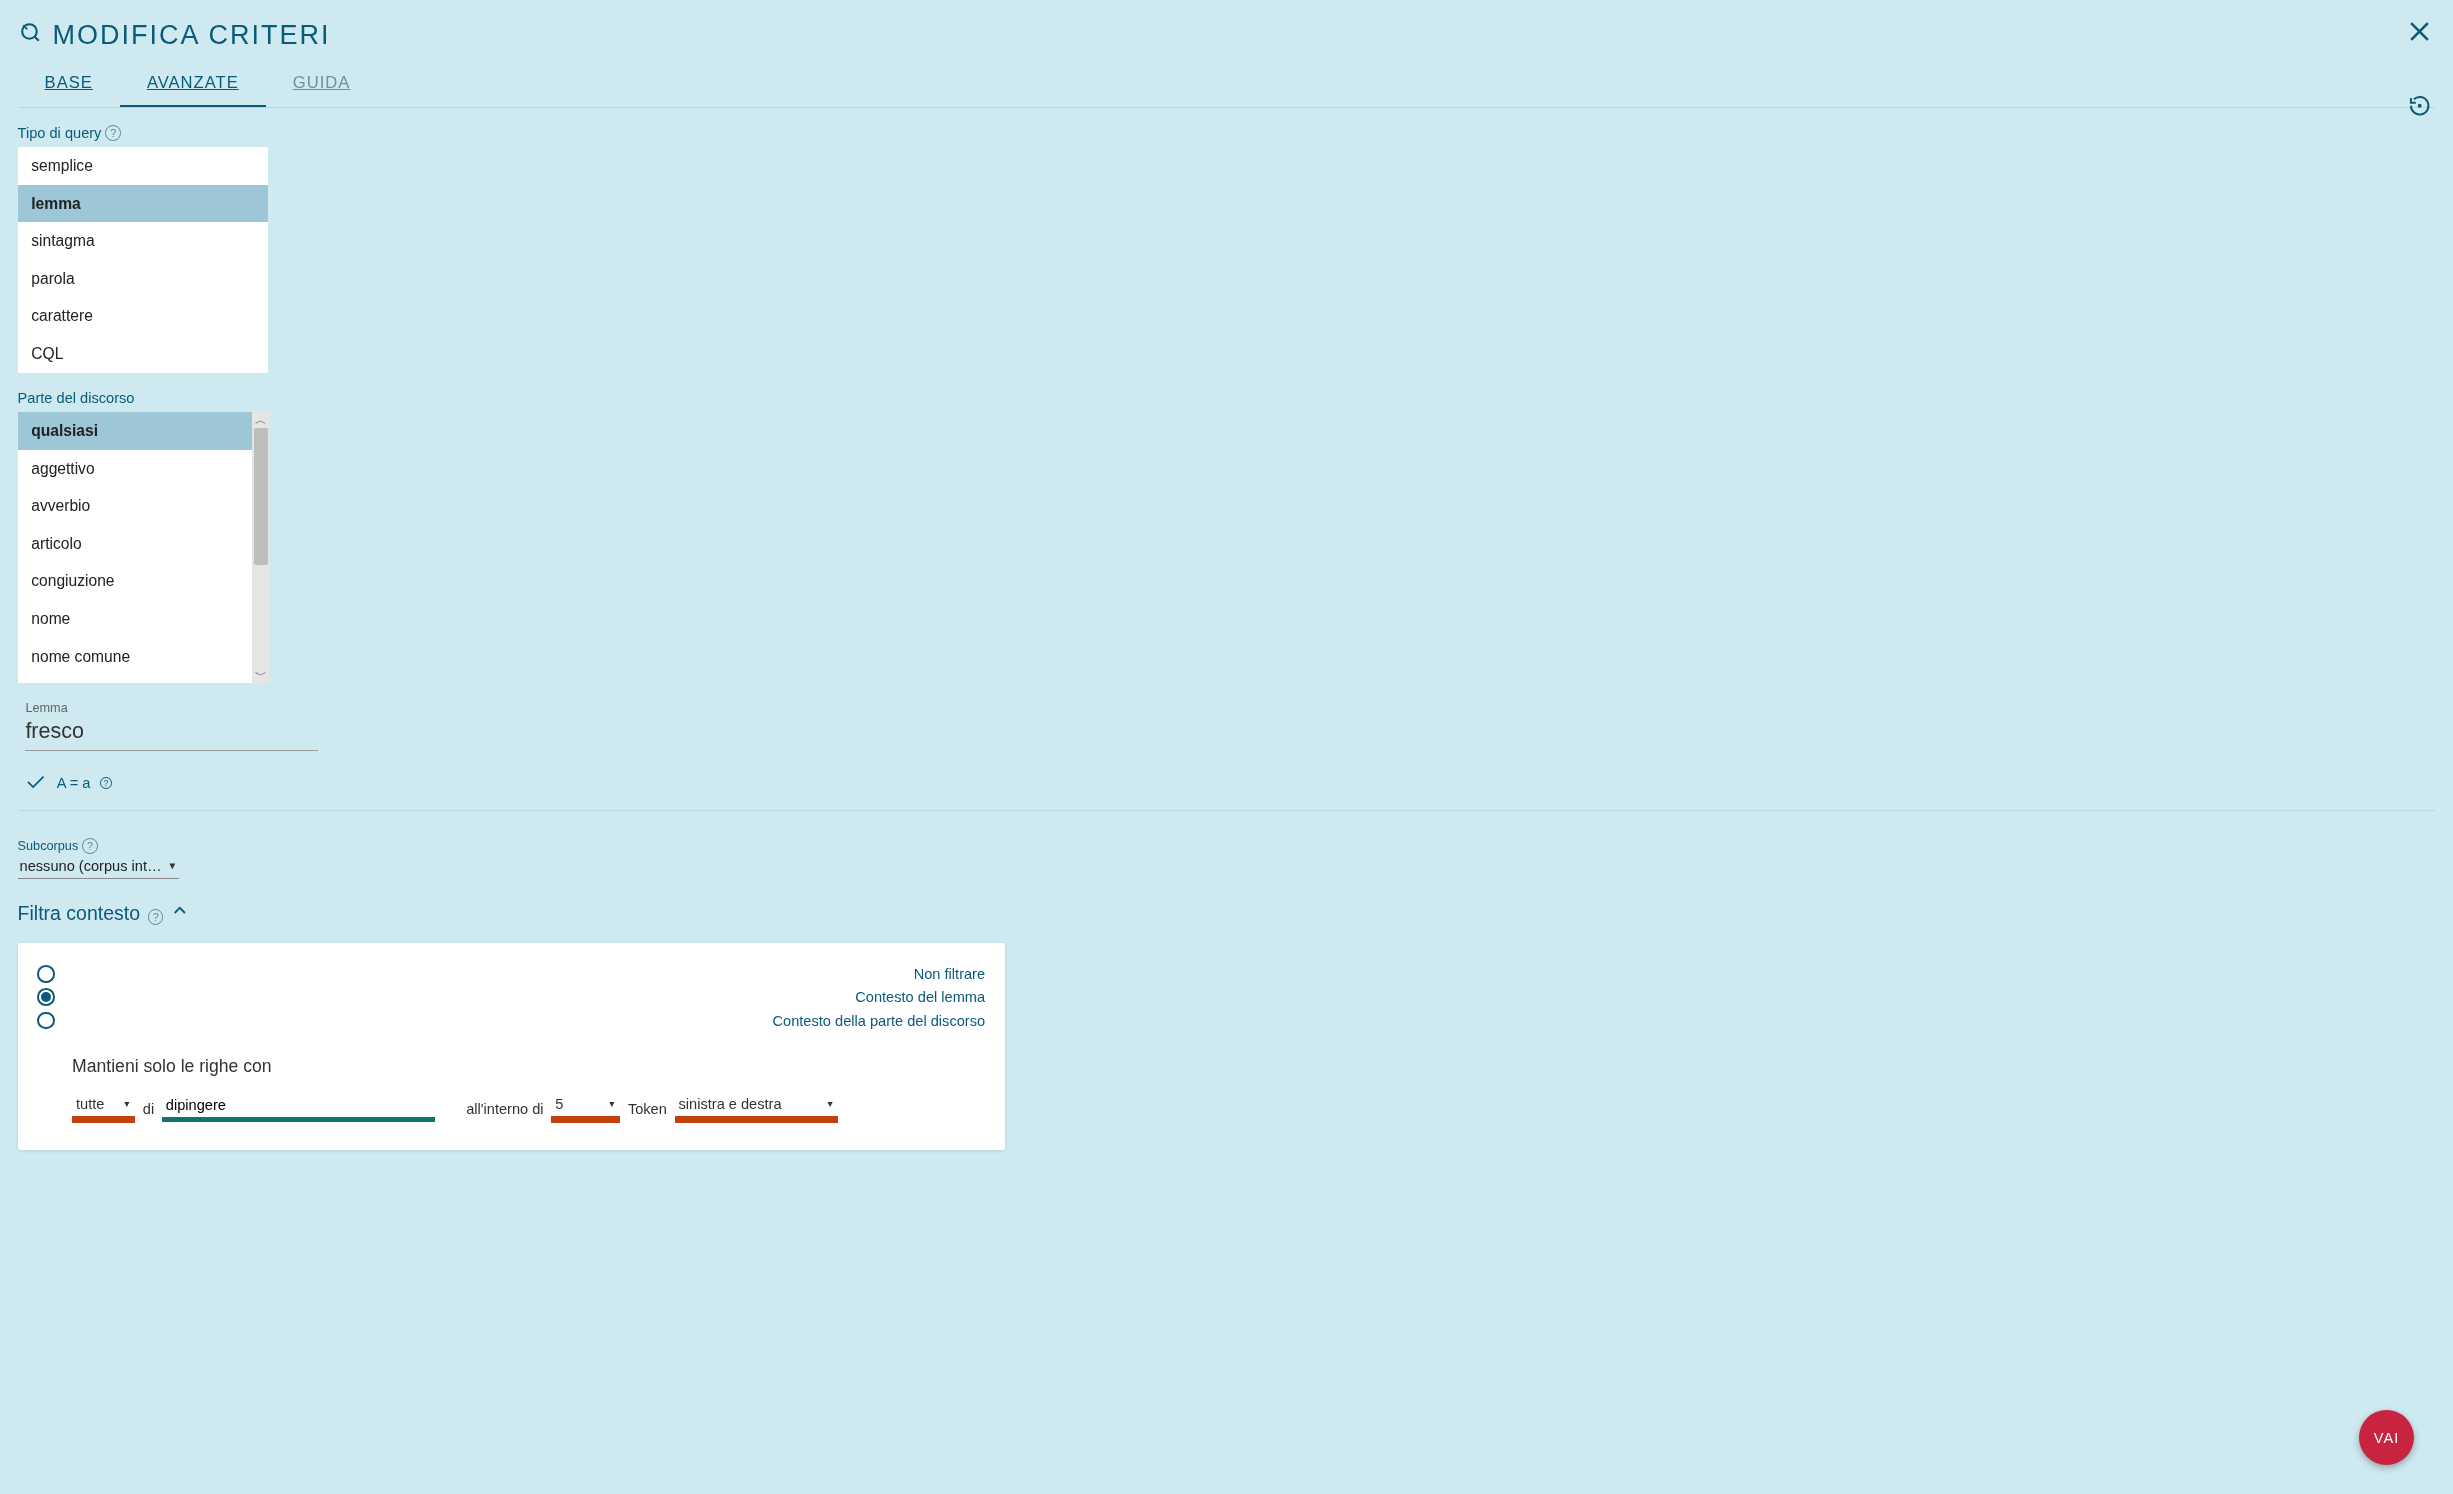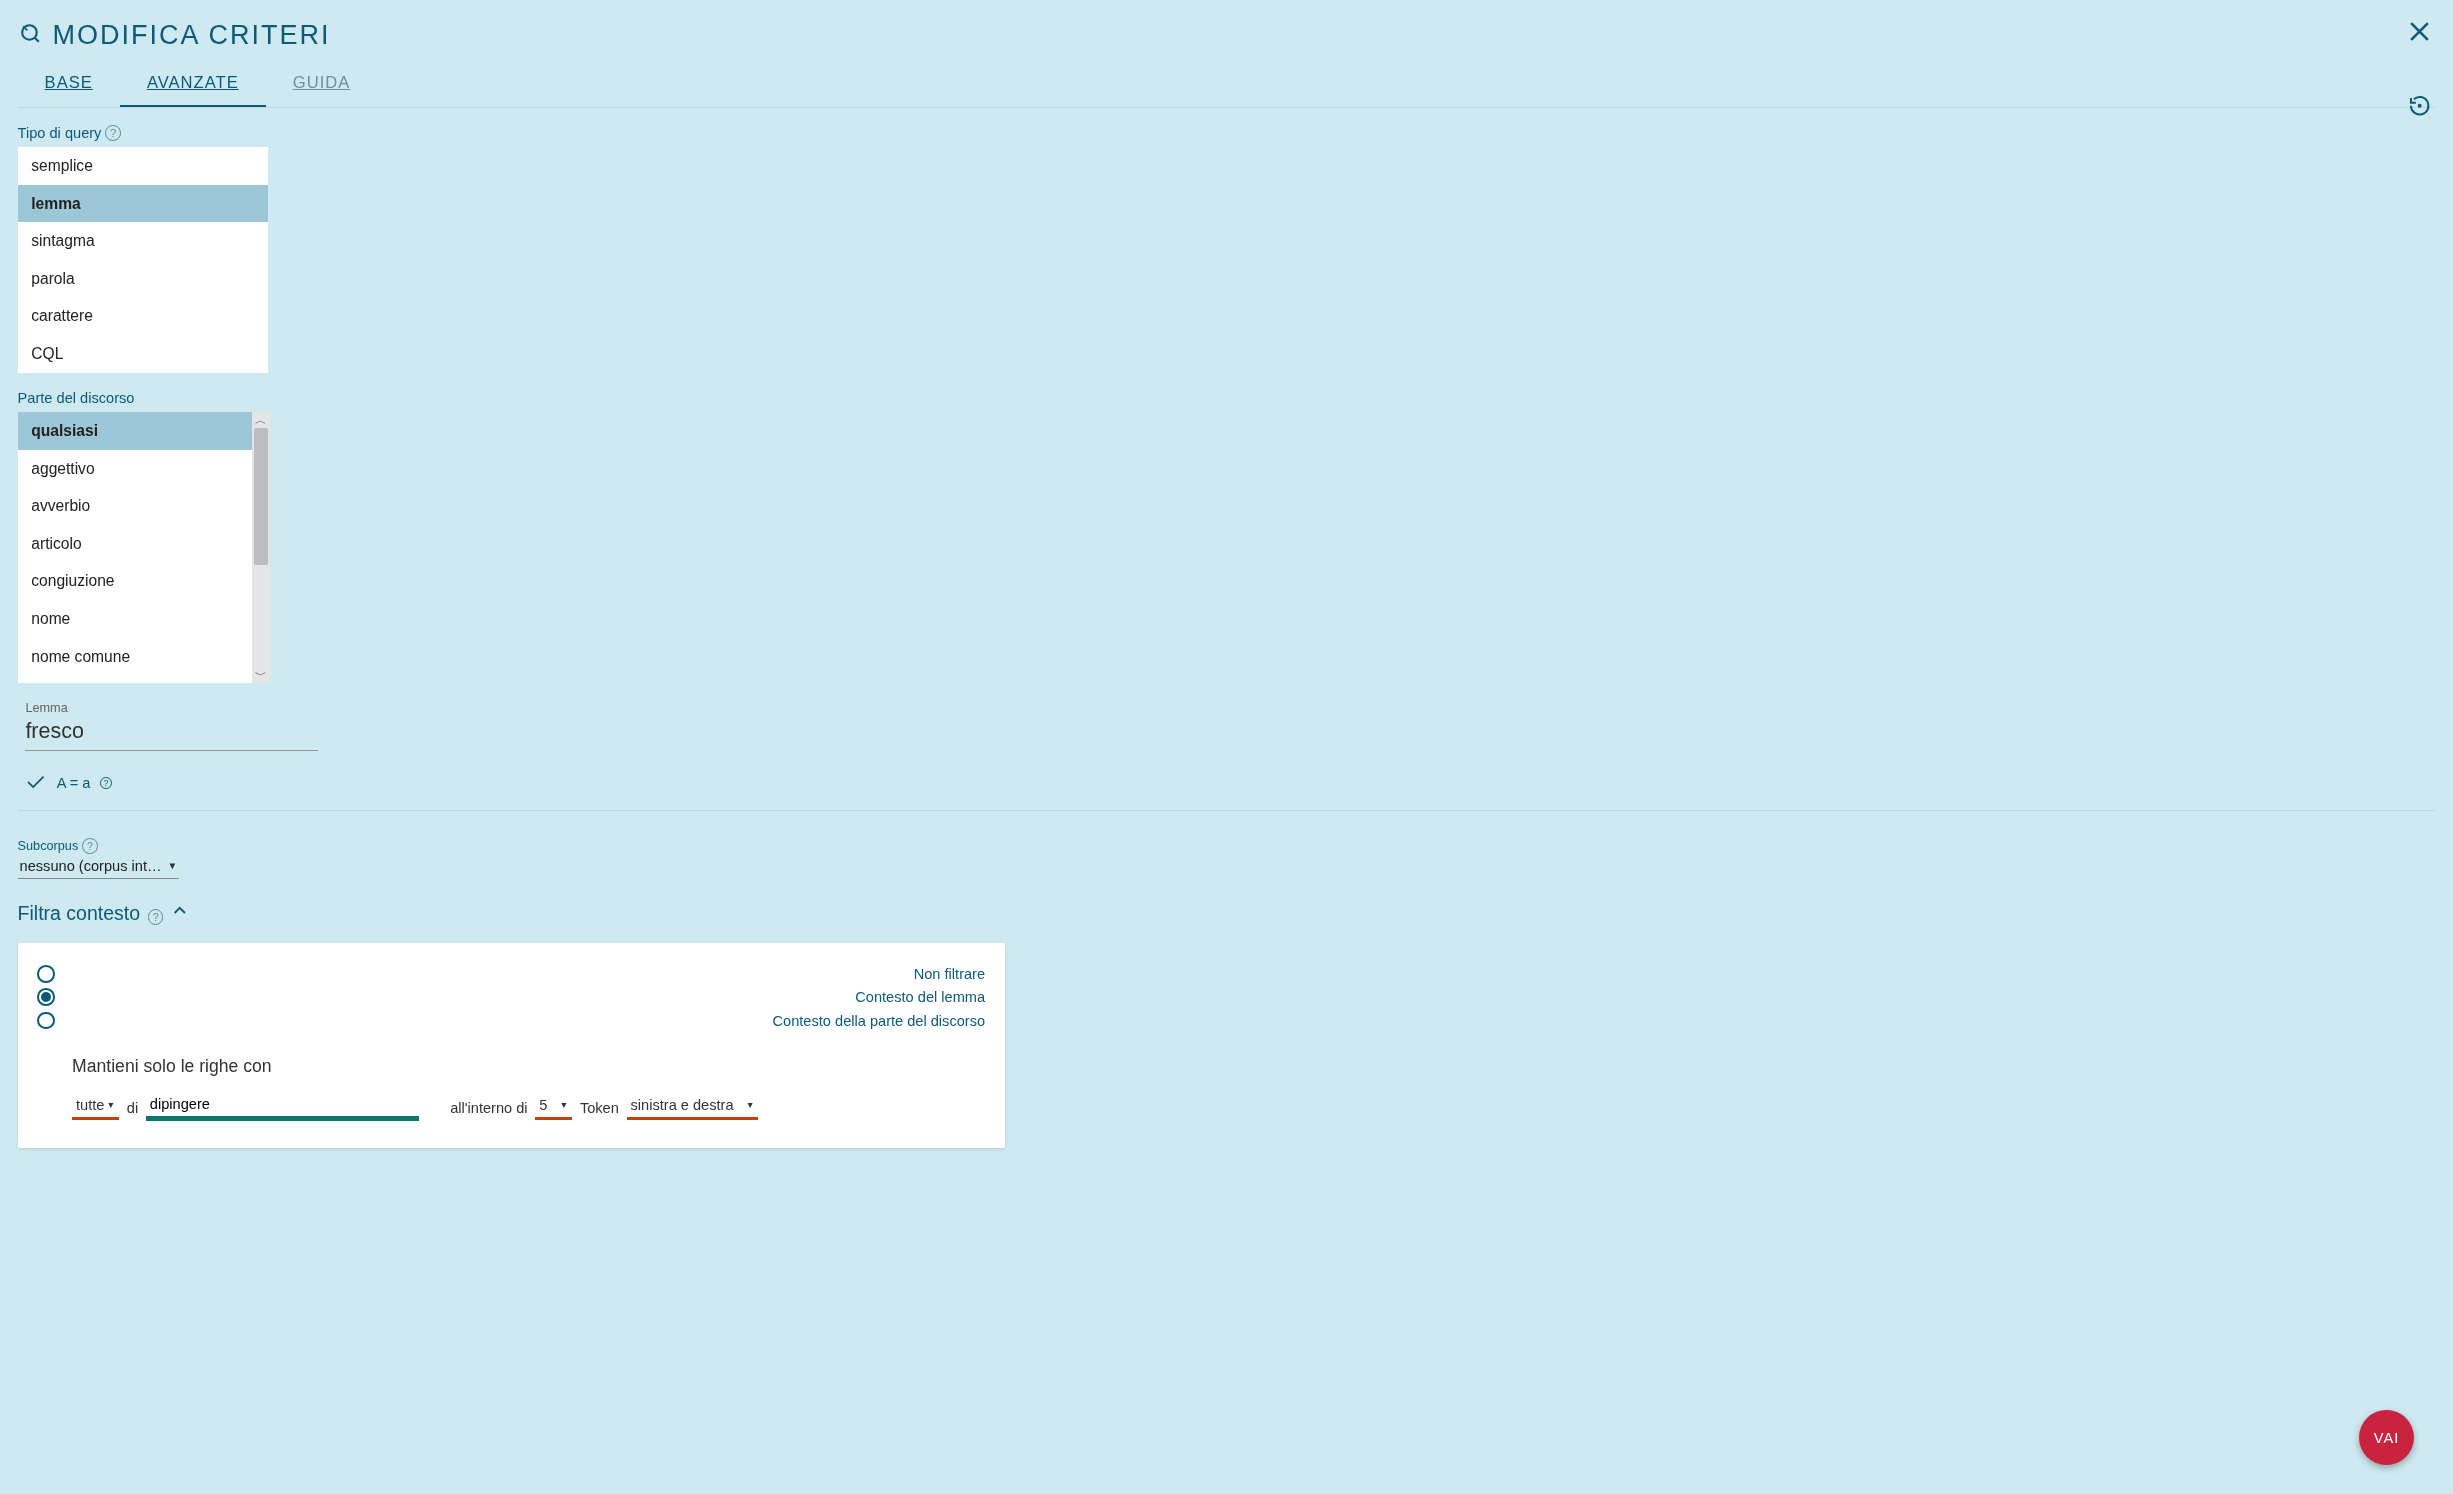--- a/index.html
+++ b/index.html
@@ -14,21 +14,20 @@
   .container { padding: 11.7px 17.6px 39px 17.6px; }
   
   .header-row {
     display: flex;
     align-items: center;
     justify-content: space-between;
     padding: 3.9px 0 7.8px 0;
   }
   .header-left {
     display: flex;
-    align-items: center;
     gap: 9.8px;
   }
   .header-title {
     font-size: 27px;
     font-weight: 400;
     color: #0a5a7a;
     letter-spacing: 2px;
   }
   .close-x {
     font-size: 27px;
@@ -237,22 +236,22 @@
     align-items: center;
     gap: 7.8px;
     margin-left: 35px;
     font-size: 14.6px;
     color: #333;
     flex-wrap: wrap;
   }
   .underlined-select {
     display: inline-flex;
     align-items: center;
-    gap: 2px;
-    border-bottom: 3px solid #c2410c;
+    gap: 18px;
+    border-bottom: 7px solid #c2410c;
     padding: 2px 3.9px 3.9px 3.9px;
     cursor: pointer;
   }
   .underlined-input {
     border: none;
     border-bottom: 5px solid #0f766e;
     background: transparent;
     padding: 2px 3.9px 3.9px 3.9px;
     font-size: 14.6px;
     outline: none;

